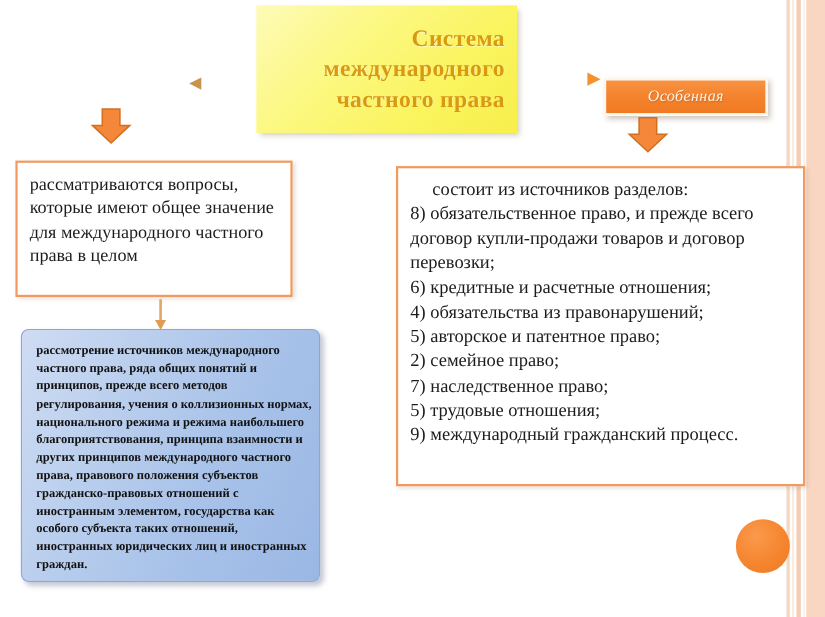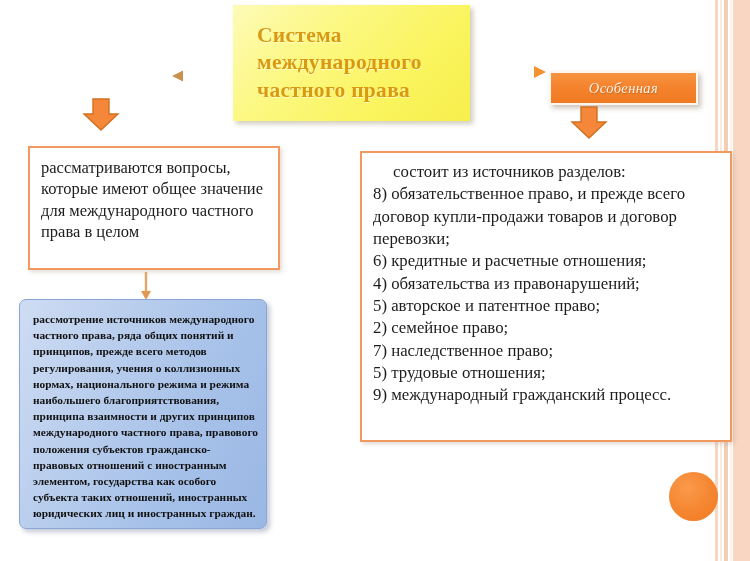--- a/index.html
+++ b/index.html
@@ -49,24 +49,24 @@
     box-shadow: 3px 3px 5px rgba(120,110,60,0.35);
     display: flex;
     align-items: center;
     justify-content: center;
   }
   .title-text {
     color: #d99a12;
     font-weight: bold;
     font-size: 21.5px;
     line-height: 1.28;
-    text-align: left;
+    text-align: right;
     letter-spacing: 0.3px;
     text-shadow: 0.5px 0.5px 0 rgba(255,255,255,0.55);
-    padding: 0 24px;
+    padding: 0 11px;
   }
 
   
   .tag-box {
     position: absolute;
     background: linear-gradient(180deg, #f79341 0%, #f5822c 50%, #ef7a22 100%);
     border: 2px solid #fdf6ef;
     box-shadow: 3px 3px 5px rgba(120,100,80,0.38);
     display: flex;
     align-items: center;
@@ -89,21 +89,20 @@
     border: 2px solid #f1995e;
     box-shadow: 2px 2px 4px rgba(150,130,110,0.28);
     box-sizing: border-box;
   }
   #box-general {
     left: 14px;
     top: 146px;
     width: 252px;
     height: 124px;
     padding: 9px 10px 6px 11px;
-    margin-left: 14px;
   }
   #box-general .body {
     font-size: 16.5px;
     line-height: 1.30;
     color: #1c1c1c;
   }
   #box-special {
     left: 360px;
     top: 151px;
     width: 372px;
@@ -127,21 +126,21 @@
   #box-special ol li {
     margin: 0;
     padding: 0;
   }
 
   
   #box-blue {
     position: absolute;
     left: 19px;
     top: 299px;
-    width: 248px;
+    width: 272px;
     height: 230px;
     box-sizing: border-box;
     border: 1px solid #8ca6d8;
     border-radius: 7px;
     background: linear-gradient(115deg, #cfdcf3 0%, #bcd0ee 28%, #a8c2e9 62%, #9ab7e4 100%);
     box-shadow: 3px 3px 5px rgba(110,120,150,0.40);
     padding: 11px 5px 8px 13px;
   }
   #box-blue .body {
     font-size: 11.4px;

